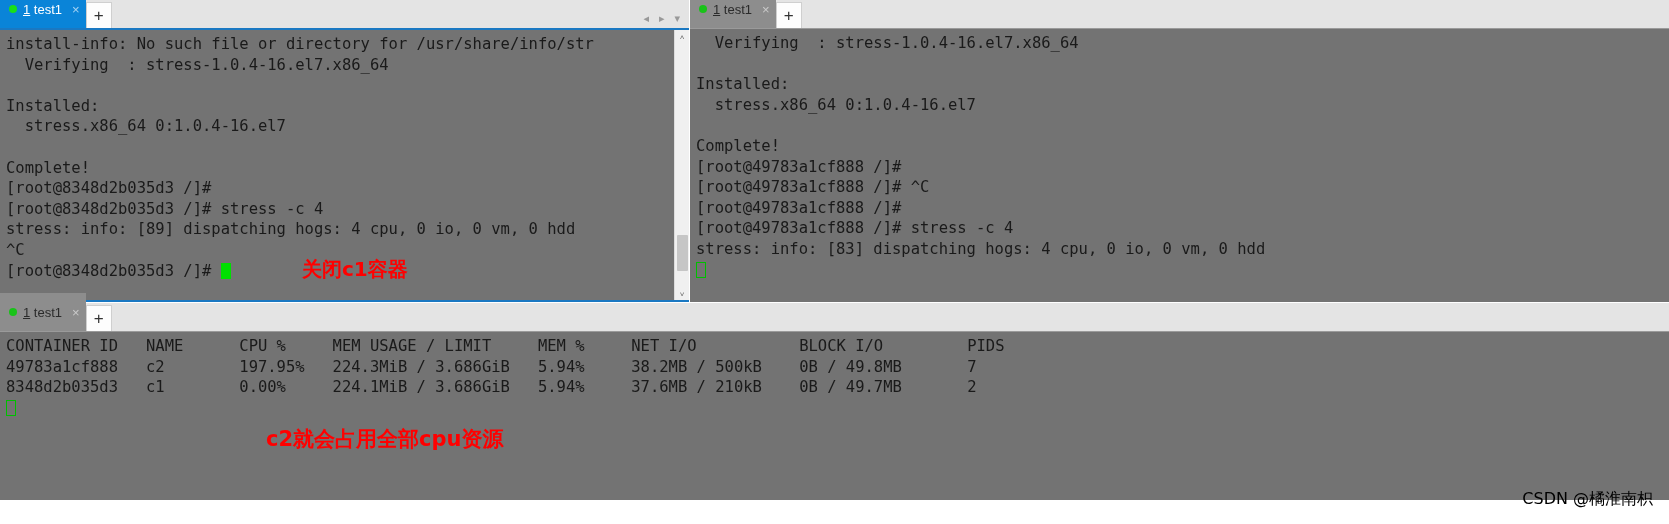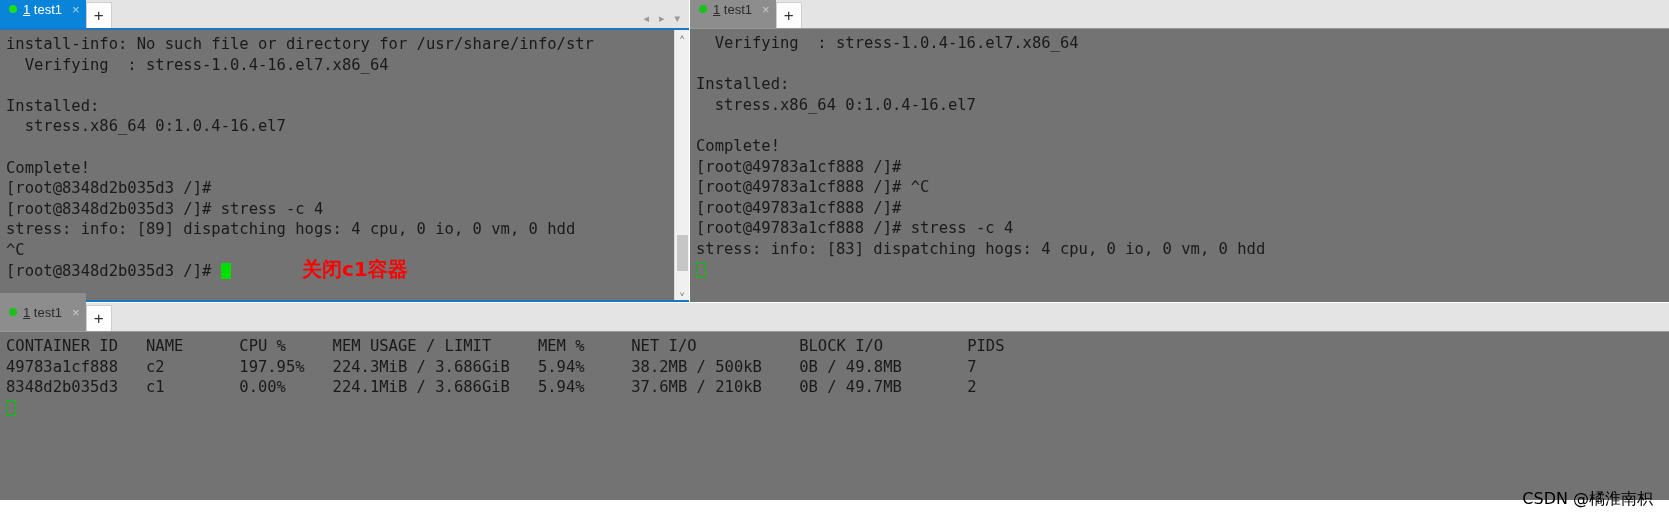--- a/index.html
+++ b/index.html
@@ -187,15 +187,16 @@
     </div>
     <div class="newtab">+</div>
   </div>
 
   <div class="hairgray" style="left:0;top:28px;width:1669px;height:1px;"></div>
 
   <div class="termwrap" style="top:29px;height:168px;">
     <div class="term" id="bt-term"><div class="ln">CONTAINER ID   NAME      CPU %     MEM USAGE / LIMIT     MEM %     NET I/O           BLOCK I/O         PIDS</div><div class="ln">49783a1cf888   c2        197.95%   224.3MiB / 3.686GiB   5.94%     38.2MB / 500kB    0B / 49.8MB       7</div><div class="ln">8348d2b035d3   c1        0.00%     224.1MiB / 3.686GiB   5.94%     37.6MB / 210kB    0B / 49.7MB       2</div><div class="ln"><span class="curhollow"></span></div></div>
   </div>
 
+  <div class="annot" style="left:266px;top:122px;font-size:21px;">c2就会占用全部cpu资源</div>
 </div>
 
 <div class="watermark" style="right:16px;bottom:14px;">CSDN @橘淮南枳</div>
 
 </body></html>

